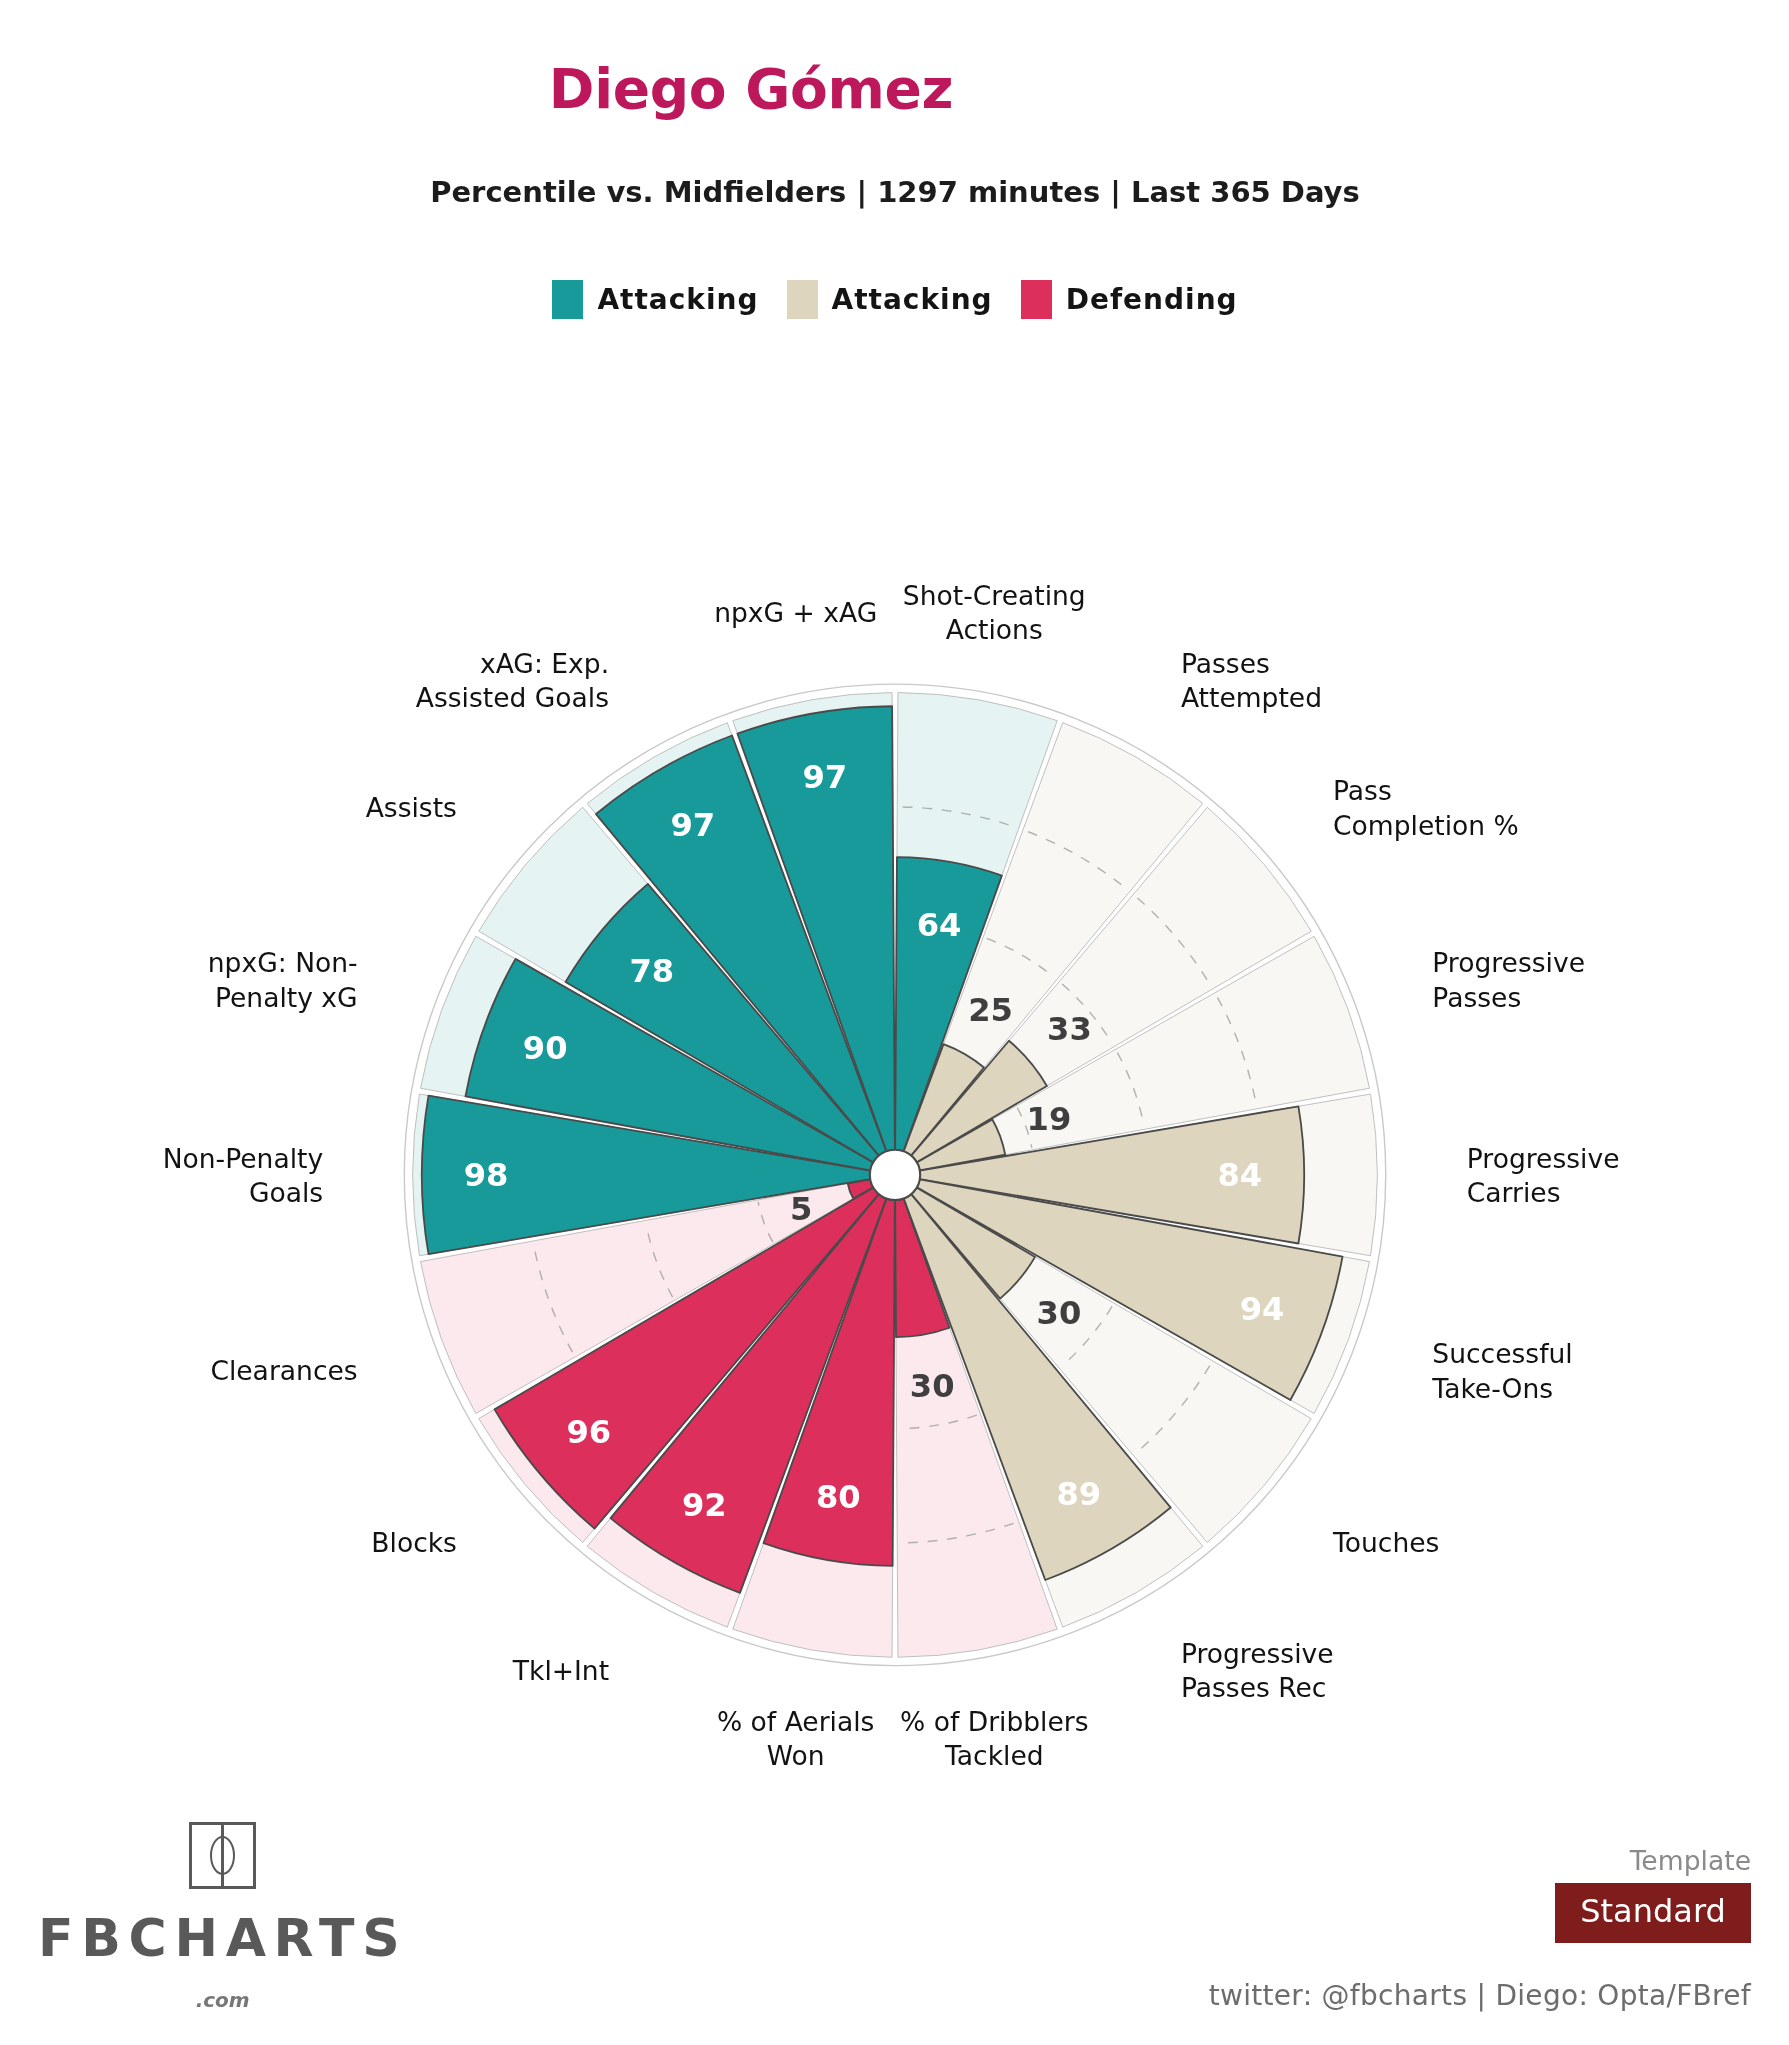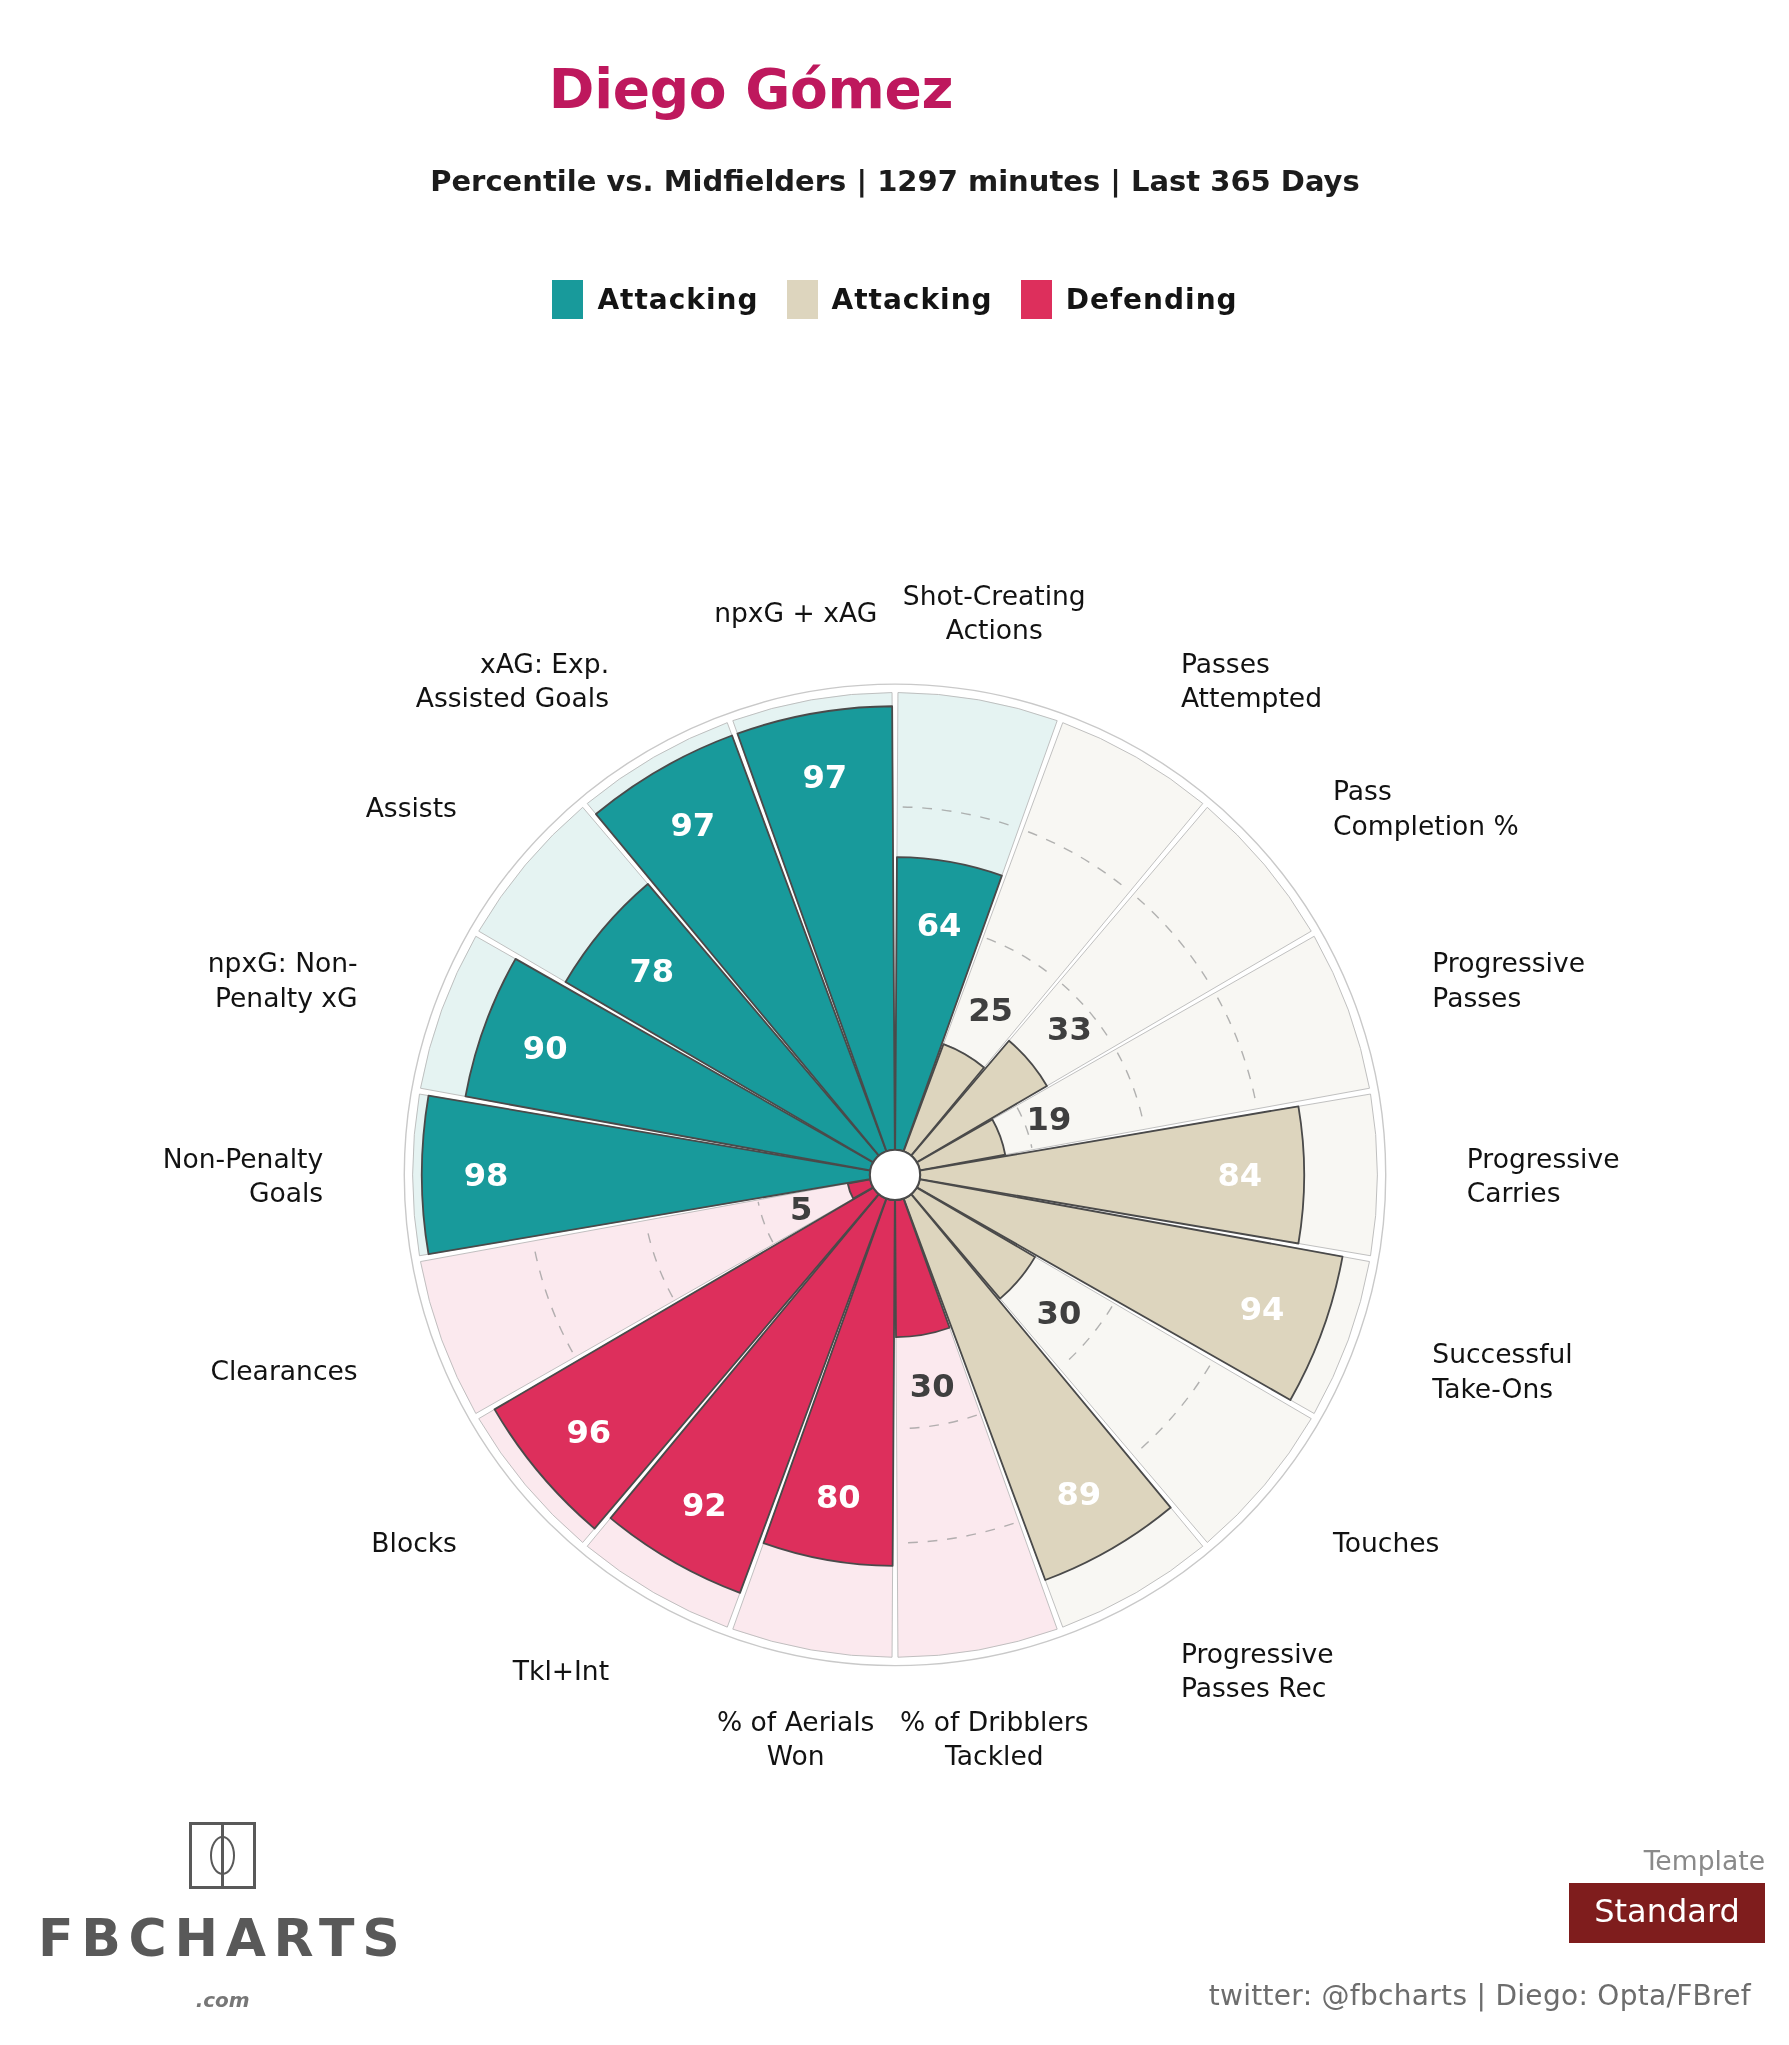--- a/index.html
+++ b/index.html
@@ -29,21 +29,21 @@
     width: 1502px;
     text-align: center;
     font-family: "DejaVu Sans", "Liberation Sans", sans-serif;
     font-size: 55px;
     font-weight: bold;
     color: #be185d;
     letter-spacing: -0.3px;
   }
   .subtitle {
     position: absolute;
-    top: 164px;
+    top: 175px;
     left: 0;
     width: 1790px;
     text-align: center;
     font-size: 29px;
     font-weight: 600;
     color: #1c1c1c;
   }
 
   
   .legend {
@@ -150,21 +150,21 @@
   }
   .brand-dotcom {
     font-size: 20px;
     font-weight: bold;
     color: #777777;
     letter-spacing: 0px;
     font-style: italic;
   }
   .template-block {
     position: absolute;
-    right: 25px;
+    right: 39px;
     bottom: 103px;
     width: 196px;
     text-align: center;
   }
   .template-caption {
     font-size: 26.6px;
     color: #8a8a8a;
     margin-bottom: 7px;
     text-align: right;
   }

